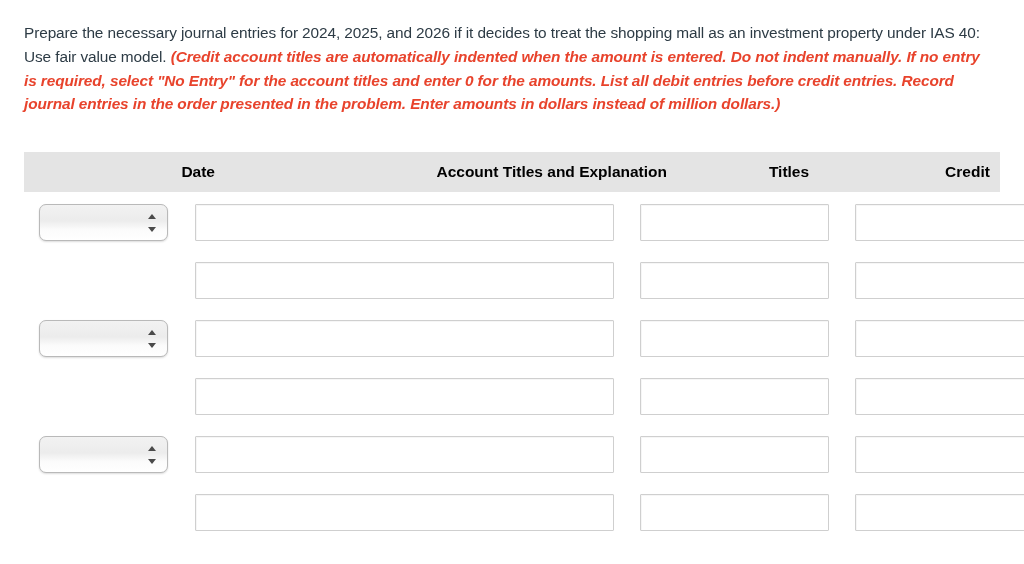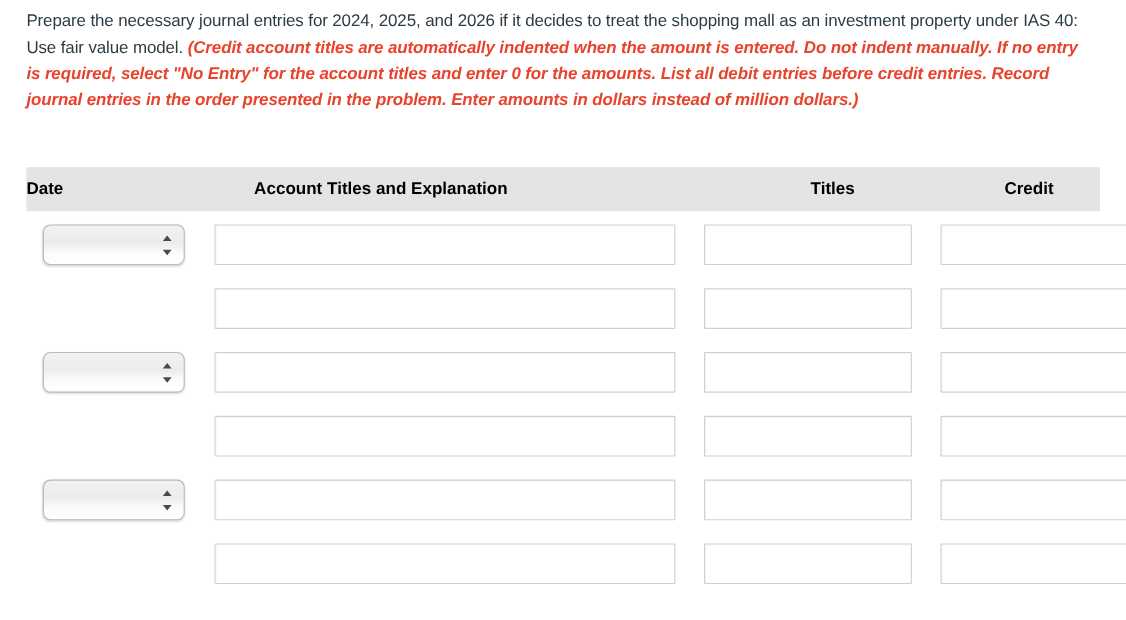--- a/index.html
+++ b/index.html
@@ -13,21 +13,21 @@
     overflow: hidden;
     font-family: "Liberation Sans", sans-serif;
     color: #2d3b45;
     position: relative;
   }
 
   
   .instructions {
     position: absolute;
     left: 24px;
-    top: 8px;
+    top: 21px;
     width: 972px;
     font-size: 15.4px;
     line-height: 23.8px;
     color: #2d3b45;
     letter-spacing: -0.1px;
   }
   .instructions .plain {
     font-weight: 400;
   }
   .instructions .note {
@@ -56,22 +56,22 @@
   .col-account   { width: 446px; flex: 0 0 446px; }
   .col-debit     { width: 216px; flex: 0 0 216px; }
   .col-credit    { width: 149px; flex: 0 0 149px; }
 
   .journal-header .hcell {
     font-size: 15.5px;
     font-weight: 700;
     color: #000000;
     box-sizing: border-box;
   }
-  .journal-header .col-date    { text-align: left; padding-right: 6px; }
-  .journal-header .col-account { text-align: left;  padding-left: 42px; }
+  .journal-header .col-date    { text-align: right; padding-right: 6px; margin-left: 32px; }
+  .journal-header .col-account { text-align: right;  padding-left: 42px; }
   .journal-header .col-debit   { text-align: center; padding-left: 28px; }
   .journal-header .col-credit  { text-align: center; padding-left: 20px; }
 
   
   .rows {
     position: absolute;
     left: 0;
     top: 52px;
     width: 1000px;
   }

